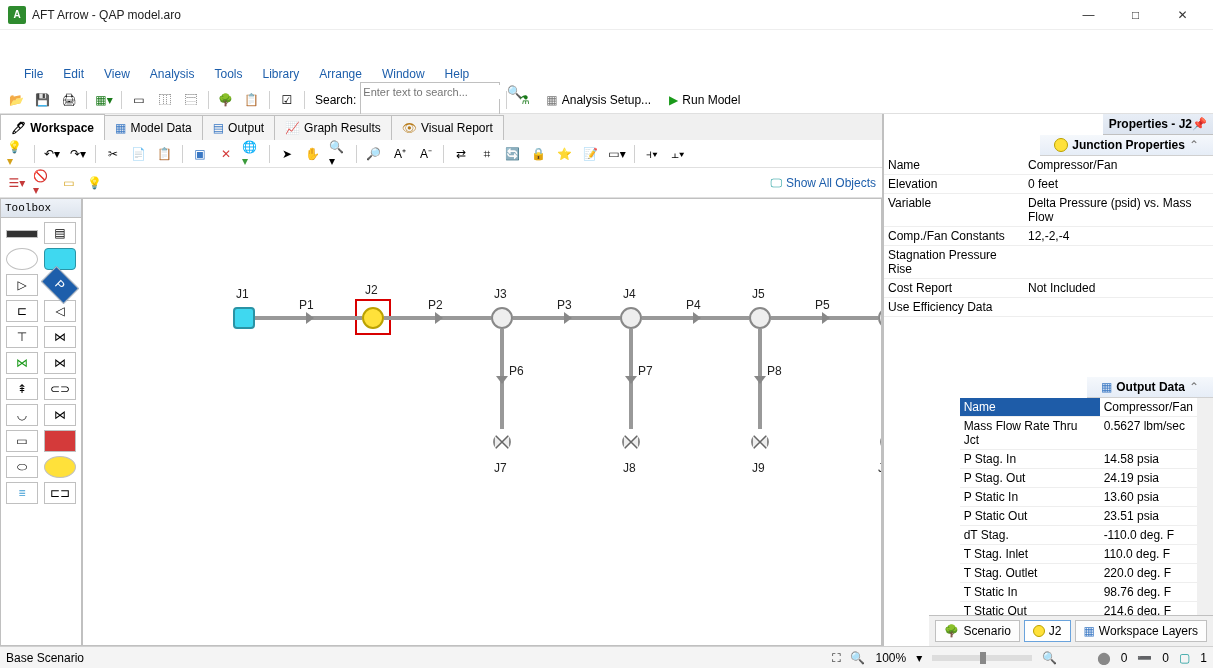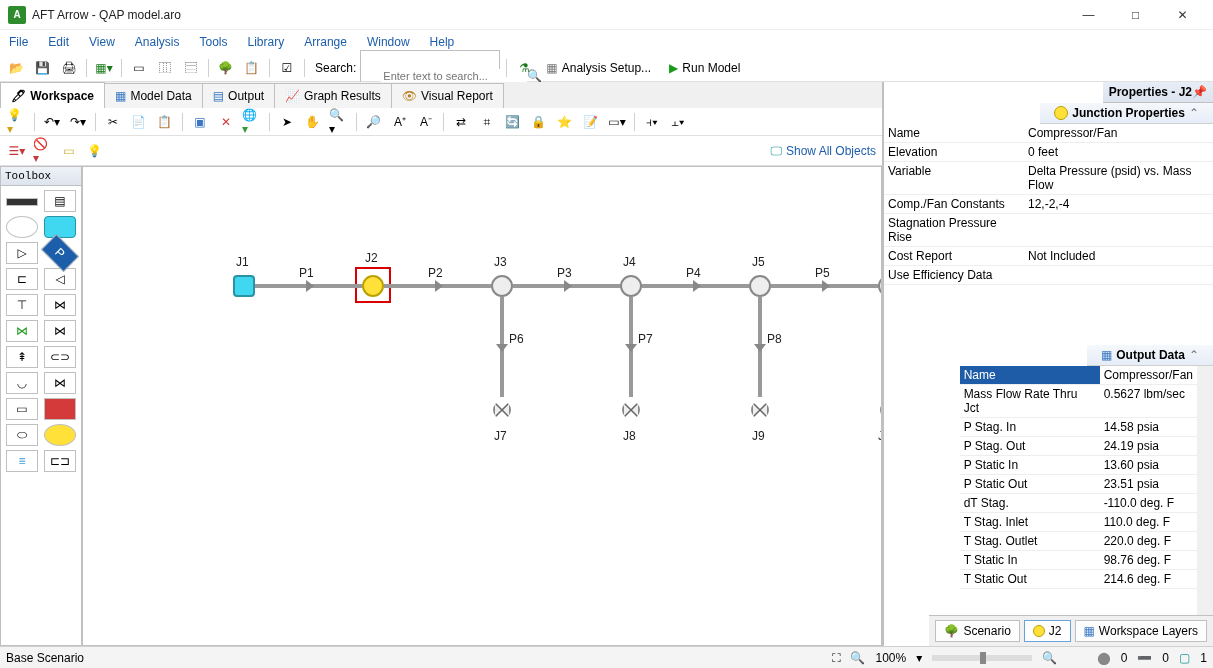--- a/index.html
+++ b/index.html
@@ -2,26 +2,26 @@
 <html><head>
 <meta charset="utf-8">
 <style>
   * { box-sizing: border-box; font-family: "Segoe UI", Tahoma, sans-serif; font-size: 12px; }
   body { margin: 0; width: 1213px; height: 668px; background: #fff; display: flex; flex-direction: column; overflow: hidden; }
   .titlebar { height: 30px; background: #fff; display: flex; align-items: center; padding: 0 8px; border-bottom: 1px solid #eee; }
   .titlebar .appicon { width: 18px; height: 18px; background: #2e8b2e; color: #fff; display:flex;align-items:center;justify-content:center;font-weight:bold;font-size:10px;border-radius:2px;margin-right:6px;}
   .titlebar .title { font-size: 12px; color:#222; }
   .winbtns { margin-left:auto; display:flex; gap: 2px; }
   .winbtn { width: 45px; height:28px; display:flex;align-items:center;justify-content:center;color:#333;}
-  .menubar { height: 24px; display:flex; align-items:center; padding:0 1px; gap:4px; background:#fff; }
+  .menubar { height: 24px; display:flex; align-items:center; padding:0 16px; gap:4px; background:#fff;margin-top:32px; }
   .menubar span { padding: 2px 8px; color:#1d5eab; cursor:default; }
   .toolbar1,.toolbar2,.toolbar3 { display:flex; align-items:center; background:#fff; border-bottom:1px solid #e0e0e0; padding:2px 6px; gap:4px; height:28px;}
   .tb-btn { width:22px; height:22px; display:flex; align-items:center; justify-content:center; border:1px solid transparent; border-radius:2px;}
   .sep { width:1px; height:18px; background:#d0d0d0; margin:0 2px;}
-  .searchbox { border:1px solid #c0c0c0; padding:2px 20px; width:140px; height:36px; display:flex; align-items:flex-end;}
+  .searchbox { border:1px solid #c0c0c0; padding:2px 0; width:140px; height:36px; display:flex; align-items:flex-start;}
   .searchbox input { border:none; outline:none; font-size:11px; flex:1; }
   .bigbtn { display:flex;align-items:center; gap:4px; padding:2px 6px; height:22px;border:1px solid transparent;}
   .tabs { display:flex; height:26px; align-items:flex-end; background:#f0f0f0; }
   .tab { padding:4px 10px; border:1px solid #c0c0c0; border-bottom:none; background:#f4f4f4; display:flex;align-items:center;gap:4px; margin-right:-1px; height:25px;}
   .tab.active { background:#fff; font-weight:bold; height:26px; z-index:1;}
   .main { flex:1; display:flex; overflow:hidden; }
   .leftcol { display:flex; flex-direction:column; flex:1; overflow:hidden; border-right:1px solid #c0c0c0;}
   .rightpane { width: 330px; display:flex; flex-direction:column; border-left:1px solid #c0c0c0; background:#fff;align-items:flex-end;}
   .panehdr { background:linear-gradient(#e8eef6,#dce4ef); padding:3px 6px; display:flex;align-items:center; font-weight:bold; border-bottom:1px solid #c0c0c0;}
   .panehdr .pin { margin-left:auto; color:#777; }

